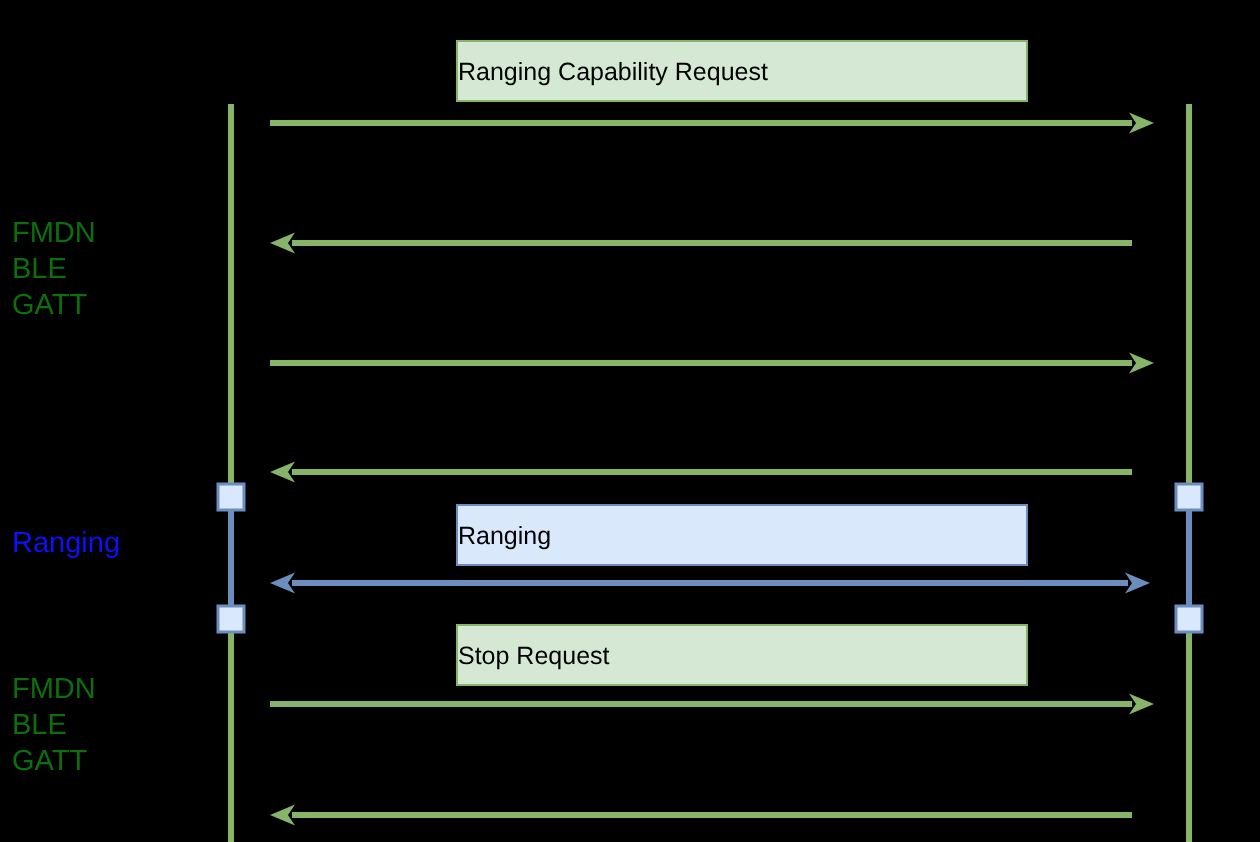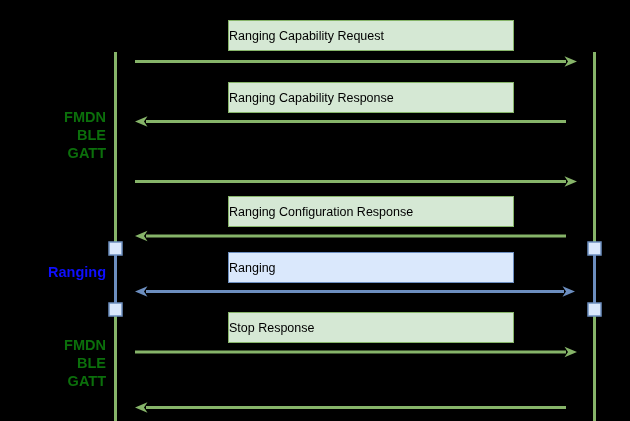--- a/index.html
+++ b/index.html
@@ -17,22 +17,22 @@
   .bhead{fill:var(--blue-stroke);}
   .actsq{fill:var(--blue-fill);stroke:var(--blue-stroke);stroke-width:1.5;}
   .msg{
     position:absolute;left:212px;width:286px;height:31px;box-sizing:border-box;
     border:1px solid;display:flex;align-items:center;justify-content:flex-start;
     font-size:12.5px;color:var(--message-text);white-space:nowrap;margin-left:16px;
   }
   .msg.green{background:var(--green-fill);border-color:var(--green-stroke);}
   .msg.blue{background:var(--blue-fill);border-color:var(--blue-stroke);}
   .phase{
-    position:absolute;left:6px;width:100px;text-align:right;
-    font-weight:bold;font-size:14.5px;line-height:18px;
+    position:absolute;left:6px;width:100px;text-align:left;
+    font-weight:normal;font-size:14.5px;line-height:18px;
   }
   .phase-green{color:var(--phase-green-text);}
   .phase-blue{color:var(--phase-blue-text);}
 </style>
 </head>
 <body>
 
 <div class="canvas">
 
   <svg width="630" height="421" viewBox="0 0 630 421">
@@ -94,26 +94,20 @@
   </div>
   <div class="phase phase-green" style="top:336px">
     <div>FMDN</div>
     <div>BLE</div>
     <div>GATT</div>
   </div>
 
   <div class="msg green" style="top:20px">
       <span>Ranging Capability Request</span>
     </div>
-  <div class="msg green" style="top:82px">
-      <span>Ranging Capability Response</span>
-    </div>
-  <div class="msg green" style="top:196px">
-      <span>Ranging Configuration Response</span>
-    </div>
   <div class="msg blue" style="top:252px">
       <span>Ranging</span>
     </div>
   <div class="msg green" style="top:312px">
-      <span>Stop Response</span>
+      <span>Stop Request</span>
     </div>
 
 </div>
 
 </body></html>

